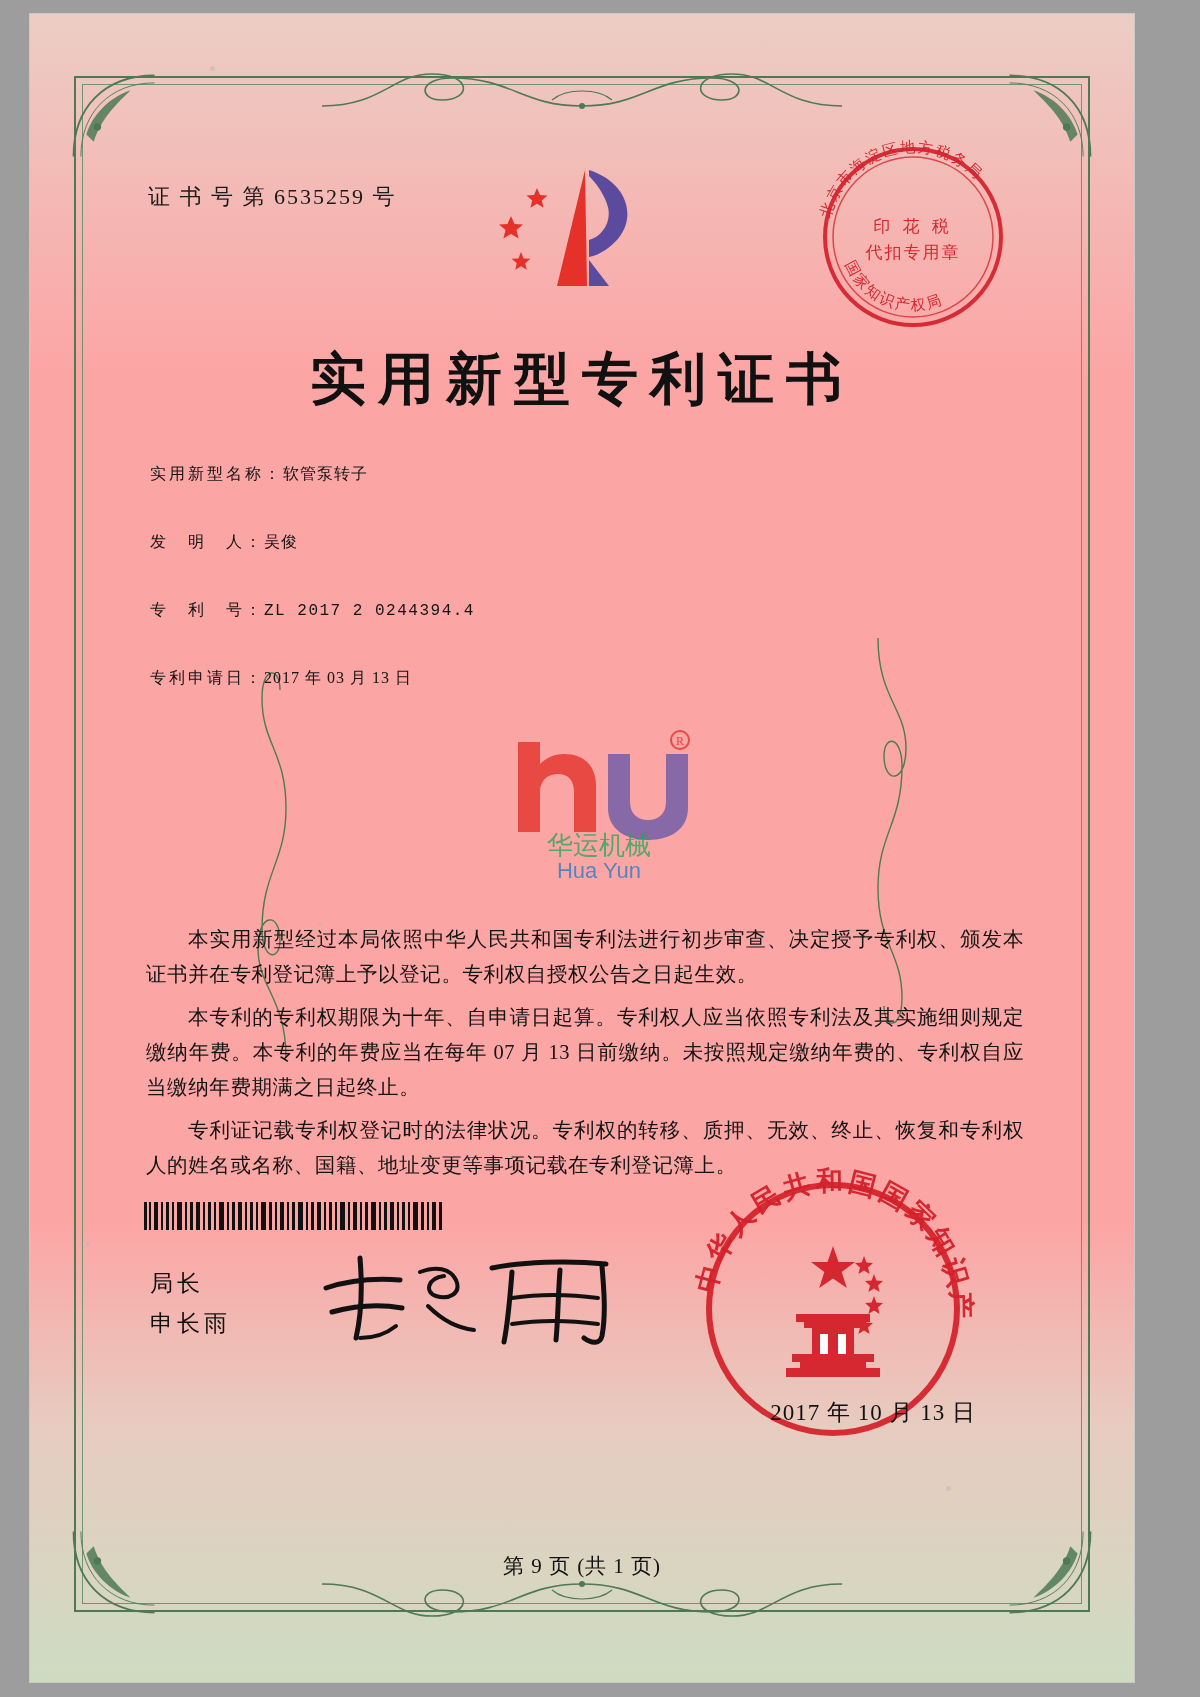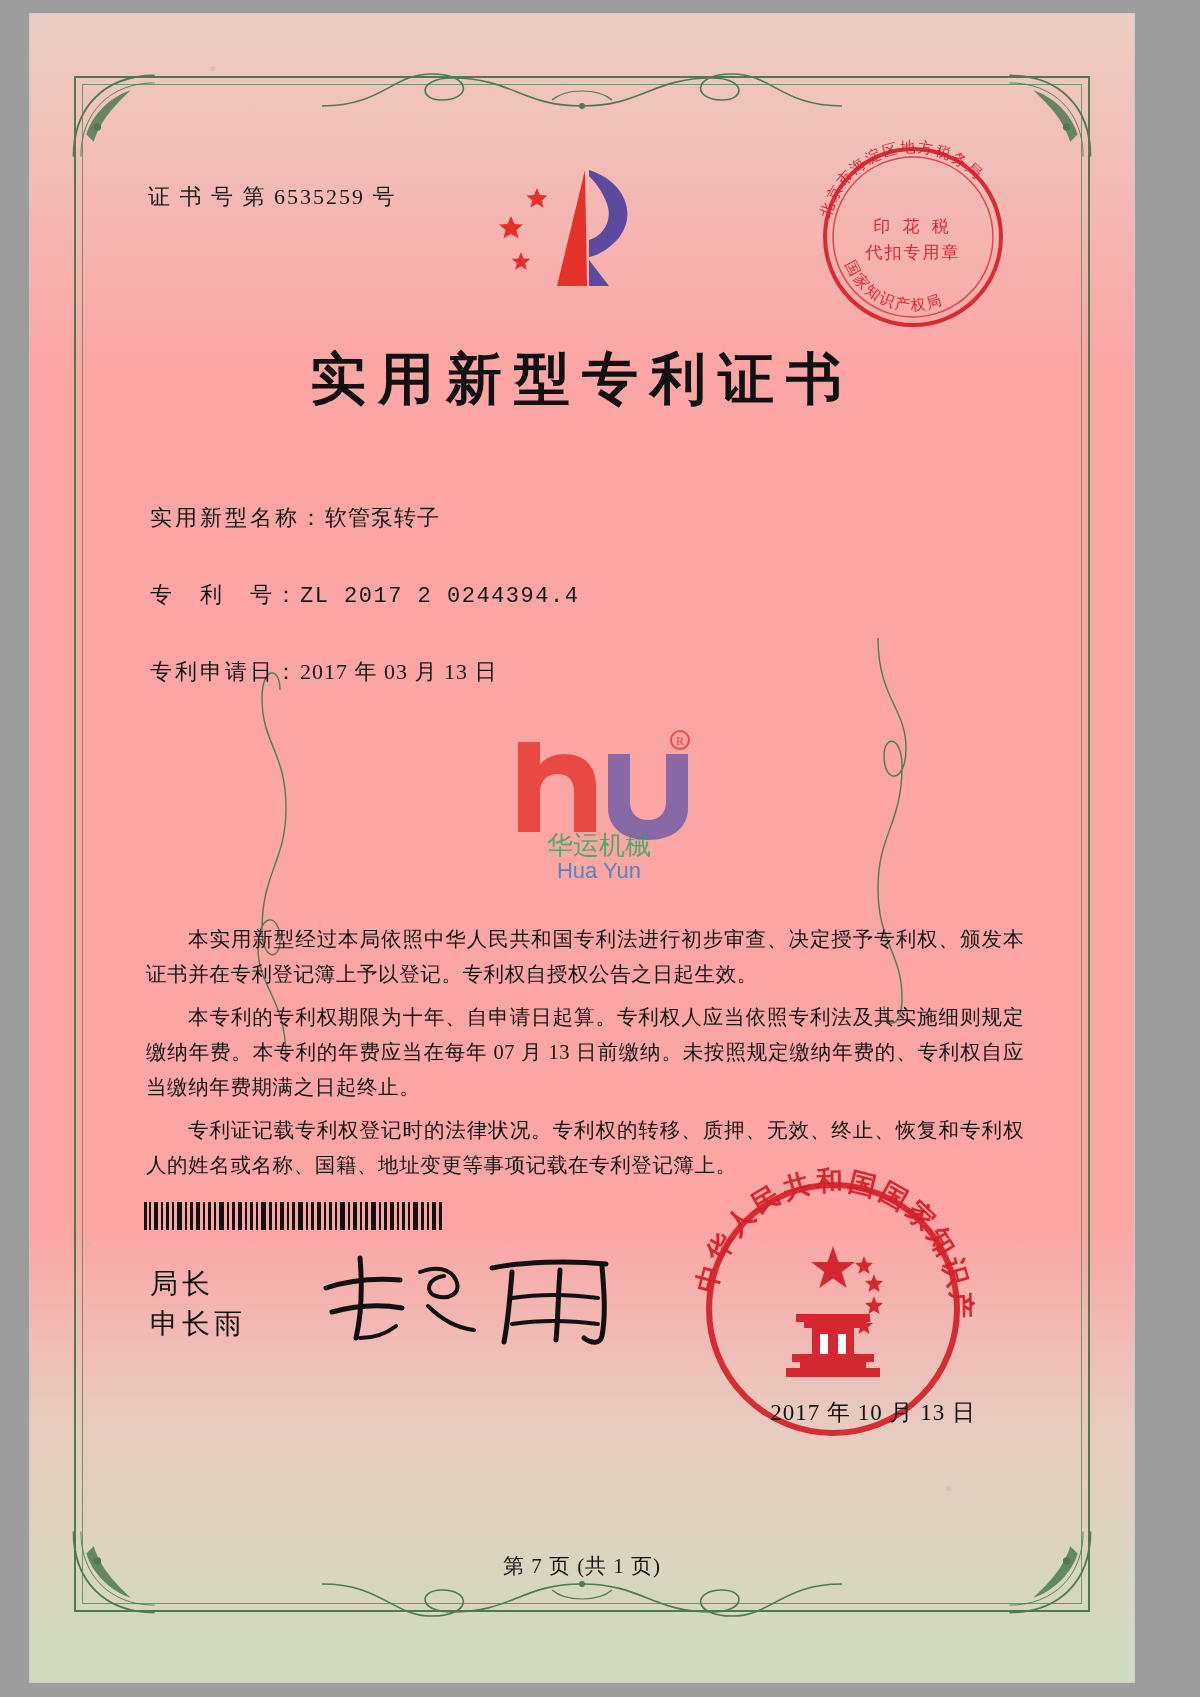--- a/index.html
+++ b/index.html
@@ -151,26 +151,25 @@
     font-family: "DejaVu Serif", "Liberation Serif", serif;
   }
 
   .fields {
     position: absolute;
     left: 24px;
     top: 340px;
     right: 0;
   }
   .field {
-    font-size: 22px;
+    font-size: 16px;
     color: #141414;
     margin-bottom: 47px;
     white-space: nowrap;
     letter-spacing: 0.5px;
-    margin-top: 39px;
   }
   .field .lbl { letter-spacing: 3px; }
   .field .val { letter-spacing: 1px; }
   .field.mono .val { font-family: Liberation Mono, monospace; letter-spacing: 1.5px; }
 
   .paragraphs {
     position: absolute;
     left: 20px;
     right: 14px;
     top: 790px;
@@ -190,21 +189,21 @@
     left: 18px;
     top: 1078px;
     height: 28px;
     width: 298px;
   }
 
   .signblock {
     position: absolute;
     left: 24px;
     top: 1140px;
-    font-size: 28px;
+    font-size: 23px;
     line-height: 40px;
     letter-spacing: 4px;
     color: #111;
   }
 
   .signature {
     position: absolute;
     left: 190px;
     top: 1118px;
     width: 330px;
@@ -347,20 +346,23 @@
         <path d="M92 10 C130 22 142 58 118 82 C108 92 98 96 92 97 L92 80 C106 76 116 60 110 44 C106 32 98 22 92 16 Z" fill="#5b4a9e"></path>
         <path d="M92 100 L92 126 L112 126 Z" fill="#5b4a9e"></path>
       </svg>
     </div>
 
     <div class="title">实用新型专利证书</div>
 
     <div class="fields">
       <div class="field">
         <span class="lbl">实用新型名称：</span><span class="val">软管泵转子</span>
+      </div>
+      <div class="field">
+        <span class="lbl">发　明　人：</span><span class="val">吴俊</span>
       </div>
       <div class="field mono">
         <span class="lbl">专　利　号：</span><span class="val">ZL 2017 2 0244394.4</span>
       </div>
       <div class="field">
         <span class="lbl">专利申请日：</span><span class="val">2017 年 03 月 13 日</span>
       </div>
     </div>
 
     <div class="watermark">
@@ -501,20 +503,20 @@
           <rect x="112" y="198" width="66" height="6"></rect>
           <rect x="98" y="204" width="94" height="9"></rect>
           <rect x="132" y="170" width="8" height="20" fill="#fff"></rect>
           <rect x="150" y="170" width="8" height="20" fill="#fff"></rect>
         </g>
       </svg>
     </div>
 
     <div class="seal-date">2017 年 10 月 13 日</div>
 
-    <div class="footer">第 7 页 (共 1 页)</div>
+    <div class="footer">第 9 页 (共 1 页)</div>
   </div>
 
   <div class="speck" style="left:180px; top:52px; width:5px; height:5px;"></div>
   <div class="speck" style="left:288px; top:908px; width:4px; height:4px;"></div>
   <div class="speck" style="left:56px; top:1228px; width:4px; height:4px;"></div>
   <div class="speck" style="left:916px; top:1472px; width:5px; height:5px;"></div>
 </div>
 
 </body></html>

